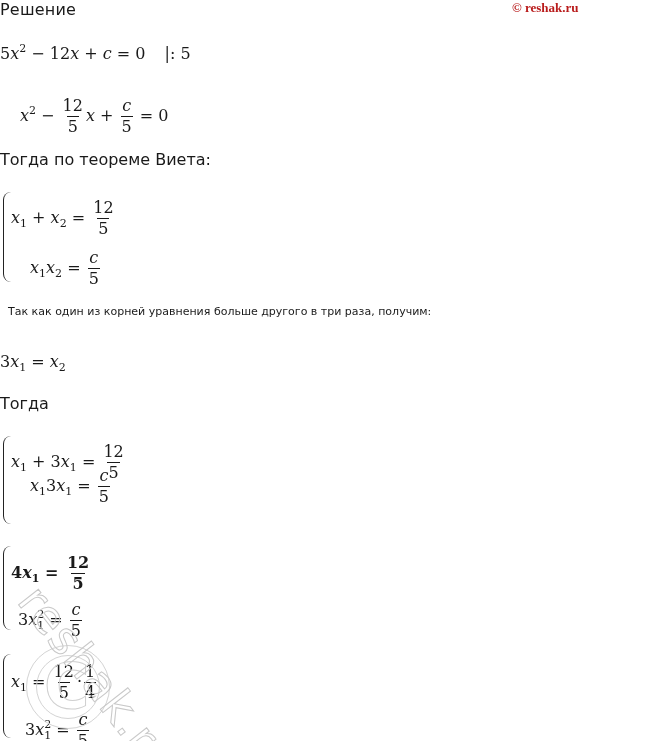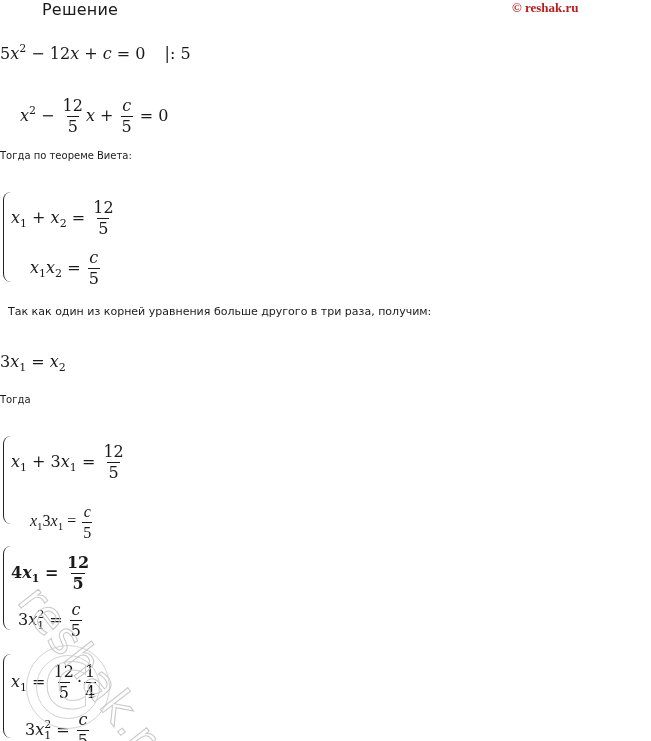--- a/index.html
+++ b/index.html
@@ -3,21 +3,21 @@
   <meta charset="utf-8">
   <style>
     html, body { margin: 0; padding: 0; background: #ffffff; }
     body {
       width: 651px; height: 741px; position: relative; overflow: hidden;
       font-family: "DejaVu Serif", serif; color: #1a1a1a;
     }
     .abs { position: absolute; white-space: nowrap; }
     .heading { font-family: "DejaVu Sans", sans-serif; font-size: 16px; letter-spacing: 0.2px; }
     .copyright { font-family: "Liberation Serif", serif; font-size: 13px; color: #b91c1c; font-weight: bold; }
-    .txt { font-family: "DejaVu Sans", sans-serif; font-size: 10px; }
+    .txt { font-family: "DejaVu Sans", sans-serif; font-size: 16px; }
     .m { font-family: "DejaVu Serif", serif; font-size: 16px; }
     .mi { font-style: italic; }
     sub { font-size: 11px; vertical-align: -4px; }
     sup { font-size: 11px; vertical-align: 7px; }
     .frac { display: inline-flex; flex-direction: column; align-items: center; vertical-align: middle; margin: 12px 2px; line-height: 1; }
     .frac .num { font-size: 16px; padding: 0 1px 2px; }
     .frac .den { font-size: 16px; padding: 2px 1px 0; border-top: 1.3px solid #1a1a1a; }
     .brace {
       position: absolute; width: 8px; border-left: 1.5px solid #222;
       border-radius: 8px 0 0 8px;
@@ -32,21 +32,21 @@
       position: absolute; border: 1.5px solid #d4d4d4; border-radius: 50%; pointer-events: none;
     }
     .wm-c {
       position: absolute; font-family: "DejaVu Sans", sans-serif; font-size: 62px; font-weight: bold;
       color: transparent; -webkit-text-stroke: 1px #d0d0d0; pointer-events: none;
     }
   </style>
 </head>
 <body>
 
-<div class="abs heading" style="left:0;top:0;padding-left:42px;">Решение</div>
+<div class="abs heading" style="left:0;top:0;">Решение</div>
 <div class="abs copyright" style="left:512px;top:0;">© reshak.ru</div>
 
 <div class="abs m" style="left:0;top:42px;">
   <span>5</span><span class="mi">x</span><sup>2</sup><span> − 12</span><span class="mi">x</span><span> + </span><span class="mi">c</span><span> = 0</span>
   <span style="margin-left:14px;">|: 5</span>
 </div>
 
 <div class="abs m" style="left:0;top:86px;padding-left:20px;">
   <span class="mi">x</span><sup>2</sup><span> − </span><span class="frac">
       <span class="num">12</span>
@@ -81,21 +81,21 @@
 
 <div class="abs txt" style="left:0;top:394px;">Тогда</div>
 
 <div class="brace" style="left:3px;top:436px;height:88px;"></div>
 <div class="abs m" style="left:11px;top:432px;">
   <span class="mi">x</span><sub>1</sub><span> + 3</span><span class="mi">x</span><sub>1</sub><span> = </span><span class="frac">
       <span class="num">12</span>
       <span class="den">5</span>
     </span>
 </div>
-<div class="abs m" style="left:30px;top:492px;font-family:Liberation Serif, serif;">
+<div class="abs m" style="left:30px;top:456px;">
   <span class="mi">x</span><sub>1</sub><span>3</span><span class="mi">x</span><sub>1</sub><span> = </span><span class="frac">
       <span class="num mi">c</span>
       <span class="den">5</span>
     </span>
 </div>
 
 <div class="brace" style="left:3px;top:546px;height:84px;"></div>
 <div class="abs m" style="left:11px;top:543px;font-weight:bold;">
   <span>4</span><span class="mi">x</span><sub>1</sub><span> = </span><span class="frac">
       <span class="num">12</span>

